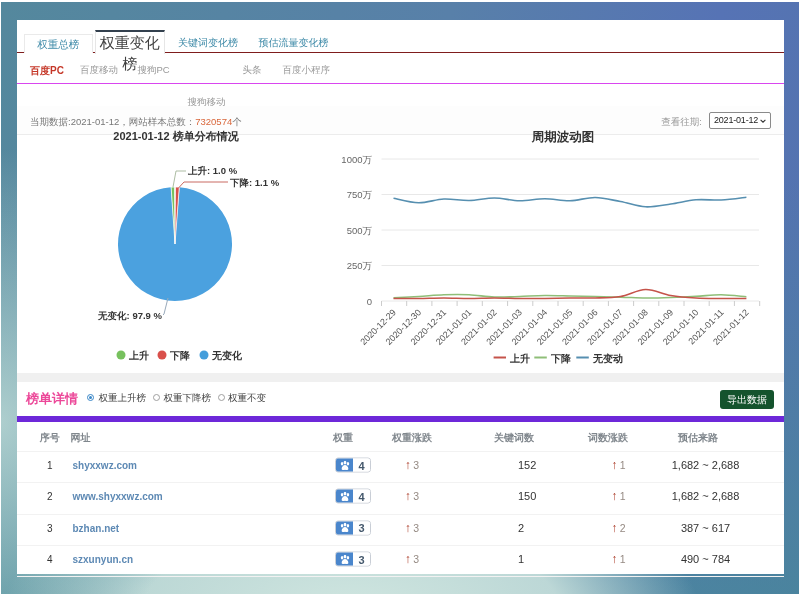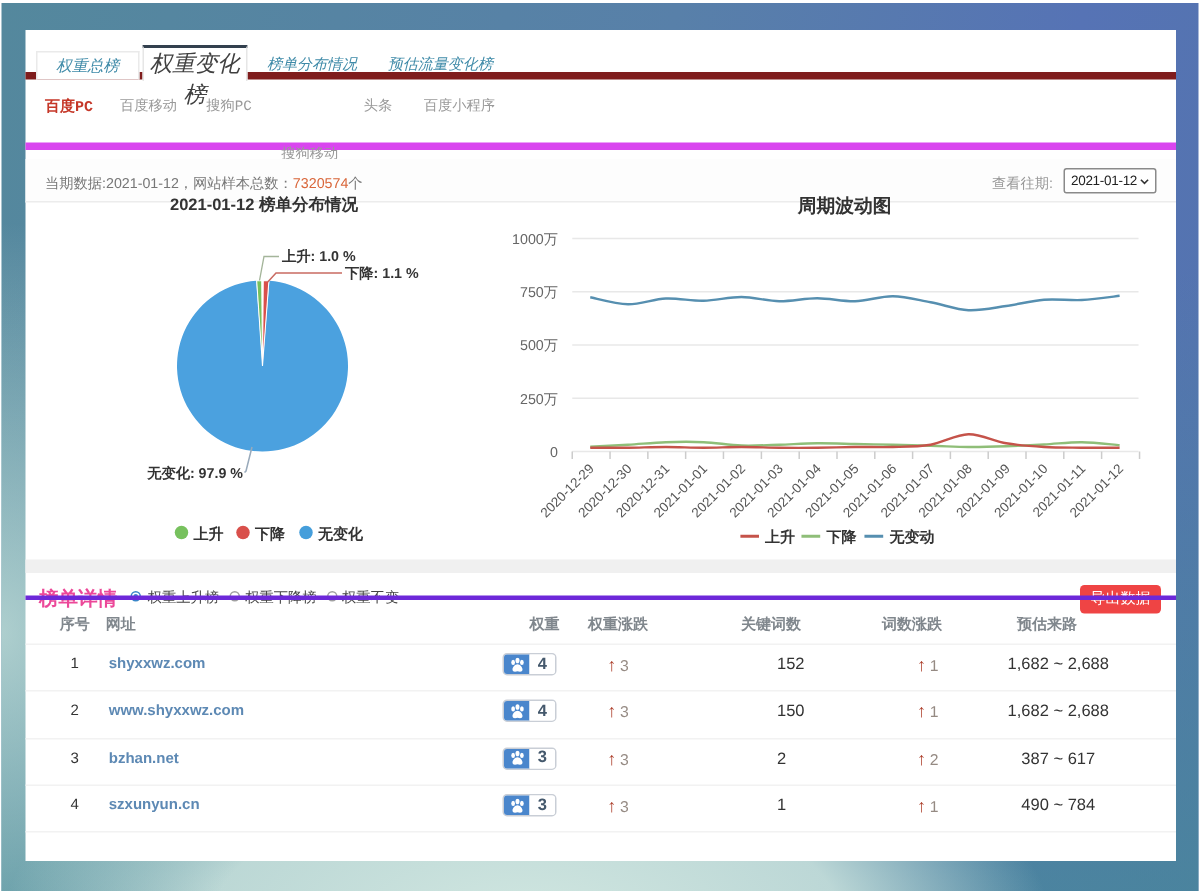--- a/index.html
+++ b/index.html
@@ -6,29 +6,29 @@
 .backdrop { position:absolute; left:1px; top:2px; width:798px; height:592px;
   background:
     radial-gradient(ellipse 270px 380px at 0px 420px, rgba(200,226,220,0.78) 0%, rgba(200,226,220,0) 72%),
     radial-gradient(ellipse 465px 200px at 350px 612px, rgba(208,230,224,1) 0%, rgba(208,230,224,0.85) 45%, rgba(208,230,224,0) 75%),
     linear-gradient(to bottom, rgba(70,140,150,0) 30%, rgba(70,140,150,0.65) 100%),
     linear-gradient(100deg, #54889D 0%, #5880A9 50%, #5673B5 80%, #5374AD 100%);
 }
 .card { position:absolute; left:17px; top:19.5px; width:767px; height:554px; background:#fff; }
 
 
-.tabs { position:absolute; left:0; top:0; width:767px; height:33.5px; border-bottom:5px solid #7f1d1d;font-style:italic; }
+.tabs { position:absolute; left:0; top:0; width:767px; height:33.5px; border-bottom:1px solid #7f1d1d; }
 .tab1 { position:absolute; left:7px; top:14.5px; width:68.5px; height:19px; border:1px solid #eaeaea; border-bottom:none; background:#fff; color:#3e8aa8; font-size:10.5px; text-align:center; line-height:18px; }
 .tab2 { position:absolute; left:77.5px; top:10px; width:70.5px; height:24px; border:1px solid #e6e6e6; border-top:2px solid #33404e; border-bottom:none; background:#fff; color:#404040; font-size:15px; text-align:center; line-height:21px; z-index:2; }
 .tab2:after { content:""; position:absolute; left:0; right:0; bottom:-1px; height:1px; background:#fff; }
 .tab3 { position:absolute; left:161px; top:16px; color:#3e8aa8; font-size:10px; }
 .tab4 { position:absolute; left:241.5px; top:16px; color:#3e8aa8; font-size:10px; }
 
 
-.subnav { position:absolute; left:0; top:34.5px; width:767px; height:46px; border-bottom:5px solid #d946ef; font-size:9.5px; color:#999;font-family:Liberation Mono, monospace; }
+.subnav { position:absolute; left:0; top:34.5px; width:767px; height:30px; border-bottom:1px solid #d946ef; font-size:9.5px; color:#999; }
 .subnav span { position:absolute; top:10px; }
 .sn1 { left:13px; color:#c53728; font-weight:bold; font-size:10px; }
 .sn2 { left:63px; } .sn3 { left:120.5px; } .sn4 { left:170.5px;margin-top:32px; } .sn5 { left:225.5px; } .sn6 { left:265.5px; }
 
 
 .infobar { position:absolute; left:0; top:65.5px; width:767px; height:29px; border-bottom:1px solid #ececec; background:#fdfdfd;margin-top:21px; }
 .infobar .lft { position:absolute; left:13px; top:9.5px; font-size:9.5px; color:#777; }
 .infobar .num { color:#d9663a; }
 .infobar .rgt { position:absolute; right:82px; top:10px; font-size:9.5px; color:#999; }
 .sel { position:absolute; right:13px; top:5.5px; width:62px; height:17px; border:1px solid #8a8a8a; border-radius:2px; background:#fff; font-size:9px; letter-spacing:-0.2px; color:#222; line-height:15px; padding-left:4px; }
@@ -37,32 +37,32 @@
 
 .sep { position:absolute; left:0; top:353.5px; width:767px; height:9px; background:#f0f0f0; }
 
 
 .sect { position:absolute; left:0; top:362.5px; width:767px; height:32px; }
 .sect .title { position:absolute; left:9px; top:8px; font-size:13px; font-weight:bold; color:#ec4899; }
 .radio { position:absolute; top:12px; width:7px; height:7px; border:1px solid #a0a0a0; border-radius:50%; background:#fff; }
 .radio.on { border-color:#3a87c8; }
 .radio.on:after { content:""; position:absolute; left:1px; top:1px; width:3px; height:3px; border-radius:50%; background:#3a87c8; }
 .rl { position:absolute; top:10px; font-size:9.5px; color:#444; }
-.btn { position:absolute; right:10px; top:8px; width:54px; height:19px; background:#ef4444; border-radius:3px; color:#fff; font-size:10px; text-align:center; line-height:19px; }
-
-
-.table { position:absolute; left:0; top:377px; width:767px; border-top:3px solid #6d28d9; }
+.btn { position:absolute; right:10px; top:8px; width:54px; height:19px; background:#14532d; border-radius:3px; color:#fff; font-size:10px; text-align:center; line-height:19px; }
+
+
+.table { position:absolute; left:0; top:396px; width:767px; border-top:6px solid #6d28d9; }
 .thead { position:absolute; left:0; top:0; width:767px; height:29.5px; font-size:10px; color:#80878d; font-weight:bold; }
 .trow { position:absolute; left:0; width:767px; height:31.5px; border-top:1px solid #f2f2f2; font-size:10px; color:#333; }
 .trow:last-child { border-bottom:1px solid #f2f2f2; }
 .trow > span, .thead > span { position:absolute; top:13px; transform:translateY(-50%); }
 .thead > span { transform:none; top:9.5px; }
 .h-num { left:22.5px; width:20.5px; text-align:center; }
 .h-dom { left:53.5px; }
-.h-w { left:316px; width:40px; text-align:right; }
+.h-w { left:316px; width:40px; text-align:left; }
 .h-wd { left:365px; width:60px; text-align:center; }
 .h-kw { left:467px; width:60px; text-align:center; }
 .h-kd { left:561px; width:60px; text-align:center; }
 .h-est { left:651px; width:60px; text-align:center; }
 .c-num { left:22.5px; width:20.5px; text-align:center; color:#333; }
 .c-dom { left:55.5px; color:#5d89b4;font-weight:bold; }
 .c-w { left:316px; width:40px; text-align:center; }
 .c-wd { left:365px; width:60px; text-align:center; }
 .c-kw { left:501px; width:40px; text-align:left; font-size:11px; }
 .c-kd { left:581.5px; width:40px; text-align:center; }
@@ -72,21 +72,21 @@
 .bdg { display:inline-flex; align-items:center; height:15px; border:1px solid #c9ced6; border-radius:3px; overflow:hidden; background:#fff; }
 .bdg-i { display:inline-flex; align-items:center; justify-content:center; width:17px; height:15px; background:#4a86cc; }
 .bdg-n { display:inline-flex; align-items:center; justify-content:center; width:17px; height:15px; color:#44586c; font-weight:bold; font-size:11px; background:#fff; }
 </style></head>
 <body>
 <div class="backdrop"></div>
 <div class="card">
   <div class="tabs">
     <div class="tab1">权重总榜</div>
     <div class="tab2">权重变化榜</div>
-    <div class="tab3">榜单分布情况</div>
+    <div class="tab3">关键词变化榜</div>
     <div class="tab4">预估流量变化榜</div>
   </div>
   <div class="subnav">
     <span class="sn1">百度PC</span>
       <span class="sn2">百度移动</span>
       <span class="sn3">搜狗PC</span>
       <span class="sn4">搜狗移动</span>
       <span class="sn5">头条</span>
       <span class="sn6">百度小程序</span>
   </div>

